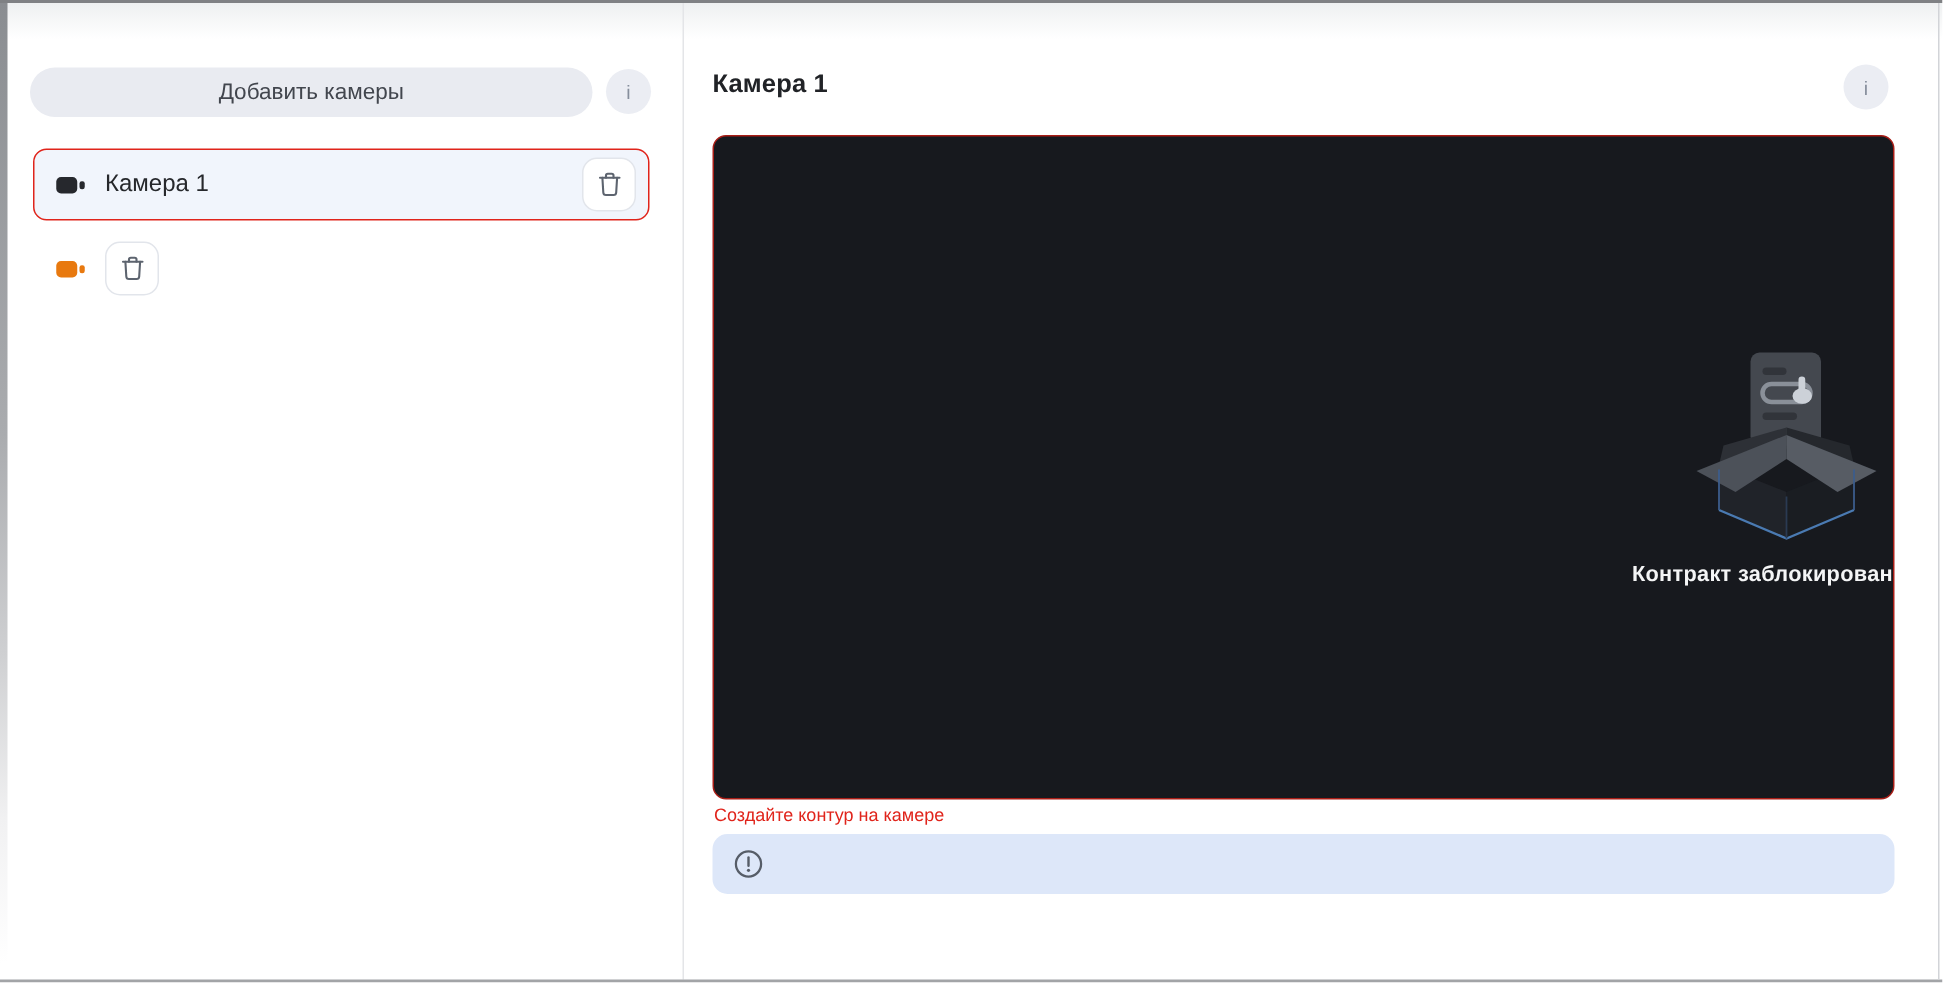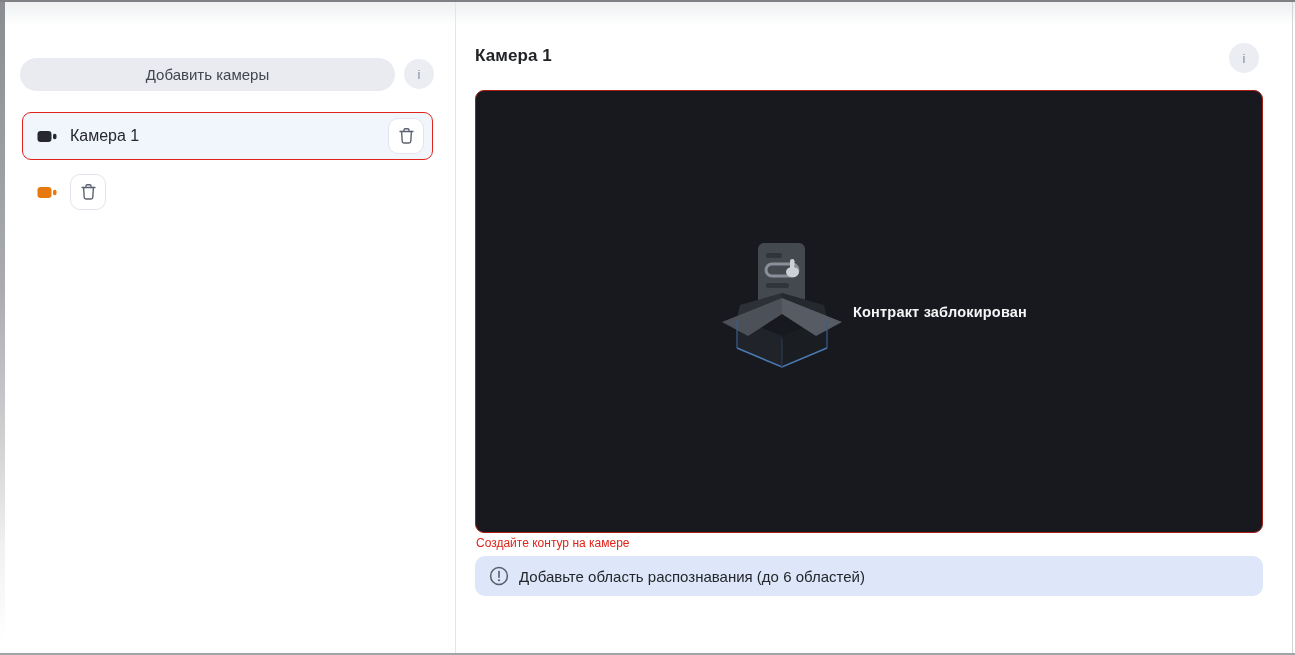--- a/index.html
+++ b/index.html
@@ -16,21 +16,21 @@
   
   .top-edge { position:absolute; top:0; left:0; right:0; height:2px; background:#7f8184; z-index:10; }
   .top-sheen { position:absolute; top:2px; left:0; right:0; height:24px;
     background:linear-gradient(#eef0f1, #ffffff); z-index:1; }
   .bottom-edge { position:absolute; bottom:0; left:0; right:0; height:2px; background:#a2a4a7; z-index:10; }
   .right-edge { position:absolute; top:2px; bottom:2px; right:2px; width:1px; background:#d2d4d8; z-index:10; }
   .left-strip { position:absolute; top:2px; left:0; width:5px; height:640px;
     background:linear-gradient(#8a8d91 0%, #aaacaf 45%, #cfd0d2 68%, #f1f1f2 85%, #ffffff 100%); z-index:9; }
 
   
-  .sidebar { position:absolute; top:20px; left:0; width:455px; bottom:2px; z-index:2; }
+  .sidebar { position:absolute; top:7px; left:0; width:455px; bottom:2px; z-index:2; }
   .v-divider { position:absolute; top:2px; bottom:2px; left:455px; width:1px; background:#e4e5e8; z-index:3; }
 
   .add-btn {
     position:absolute; left:20px; top:38px; width:375px; height:33px;
     background:#e9ebf1; border:none; border-radius:17px;
     font-family:inherit; font-size:15px; color:#42464e; cursor:pointer;
     display:flex; align-items:center; justify-content:center;
   }
   .round-info {
     position:absolute; width:30px; height:30px; border-radius:50%;
@@ -63,21 +63,21 @@
   .main { position:absolute; left:456px; top:2px; right:0; bottom:2px; z-index:2; }
   .main-title {
     position:absolute; left:19px; top:44px;
     font-size:17px; font-weight:700; color:#212327; letter-spacing:.1px;
   }
   .main-info { left:773px; top:41px; }
 
   .video-area {
     position:absolute; left:19px; top:88px; width:788px; height:443px;
     background:#17191e; border:1.5px solid #a81d16; border-radius:9px;
-    display:flex; flex-direction:row; align-items:center; justify-content:center;
+    display:flex; flex-direction:column; align-items:flex-end; justify-content:center;
     cursor:crosshair;
   }
   .video-illustration { width:142px; height:128px; margin-bottom:14px; }
   .video-status { font-size:14.5px; font-weight:700; color:#f4f5f6; letter-spacing:.2px; }
 
   .error-text {
     position:absolute; left:20px; top:534px;
     font-size:12px; color:#e0241b;
   }
   .info-banner {
@@ -181,16 +181,15 @@
     </div>
 
     <div class="error-text">Создайте контур на камере</div>
 
     <div class="info-banner">
       <svg width="20" height="20" viewBox="0 0 20 20">
         <circle cx="10" cy="10" r="8.4" fill="none" stroke="#565d68" stroke-width="1.5"></circle>
         <line x1="10" y1="5.6" x2="10" y2="11.2" stroke="#565d68" stroke-width="1.6" stroke-linecap="round"></line>
         <circle cx="10" cy="14.2" r="1.05" fill="#565d68"></circle>
       </svg>
-      <span class="banner-text">Добавьте область распознавания (до 6 областей)</span>
     </div>
   </div>
 </div>
 
 </body></html>

